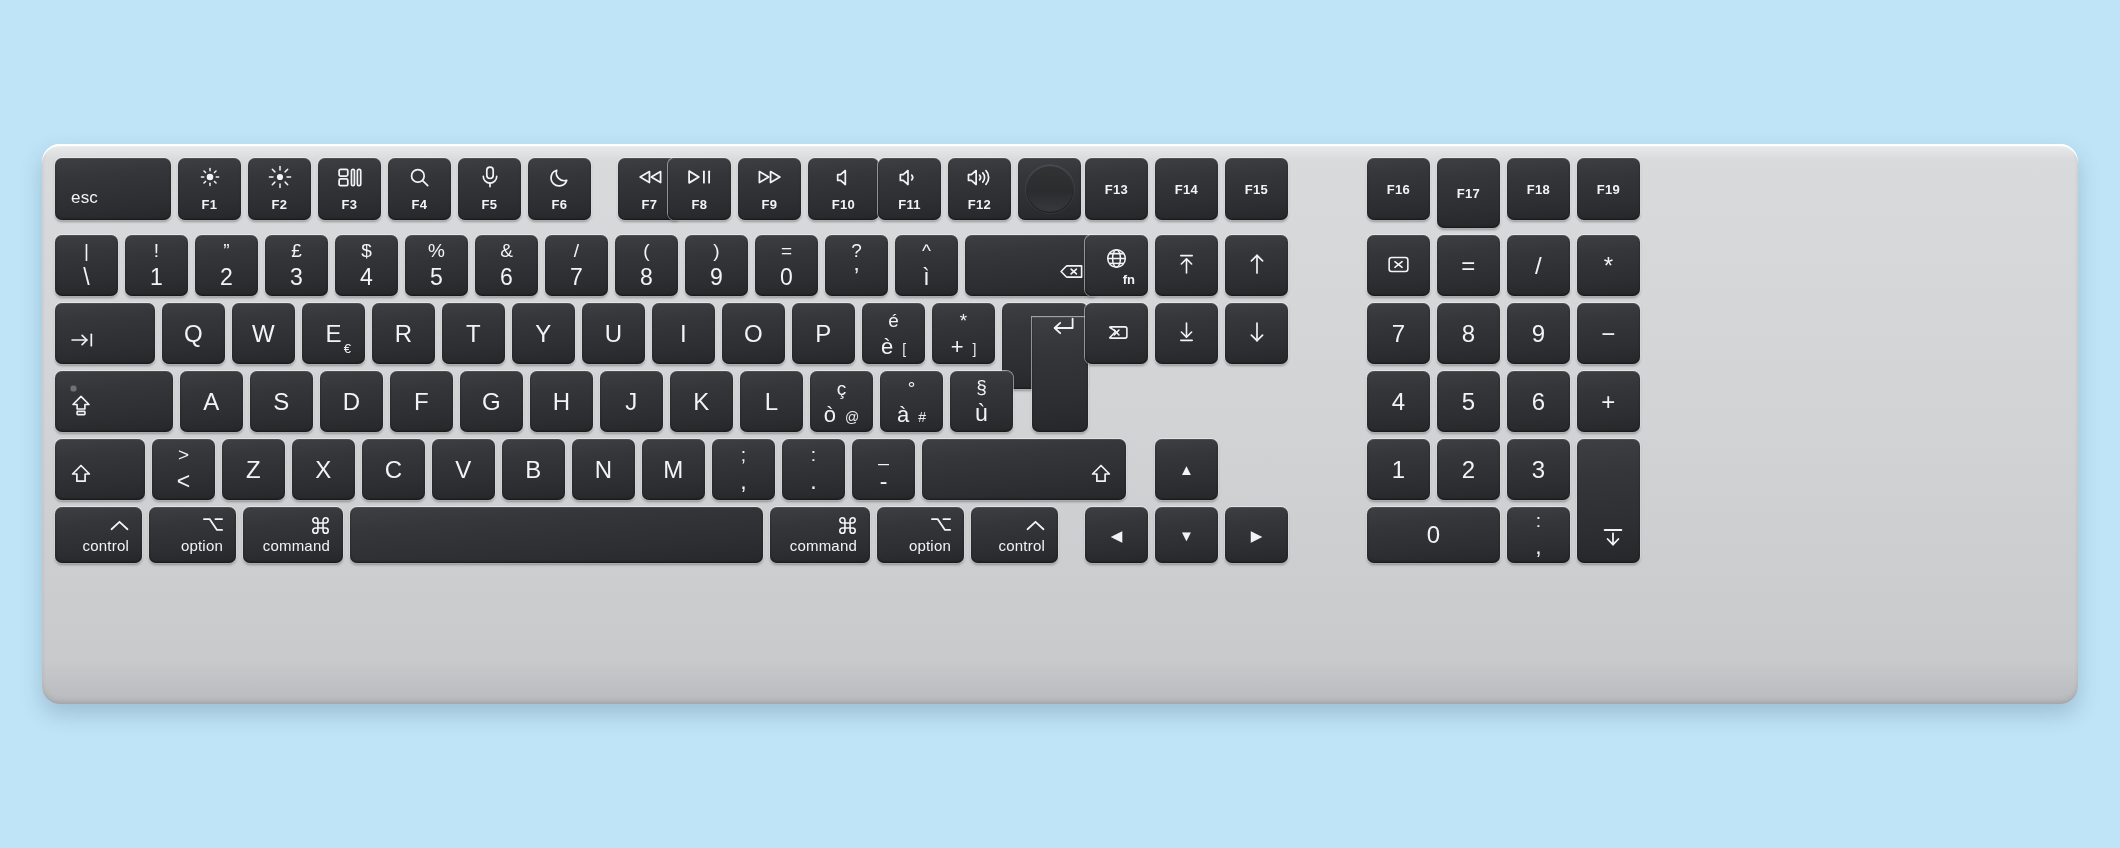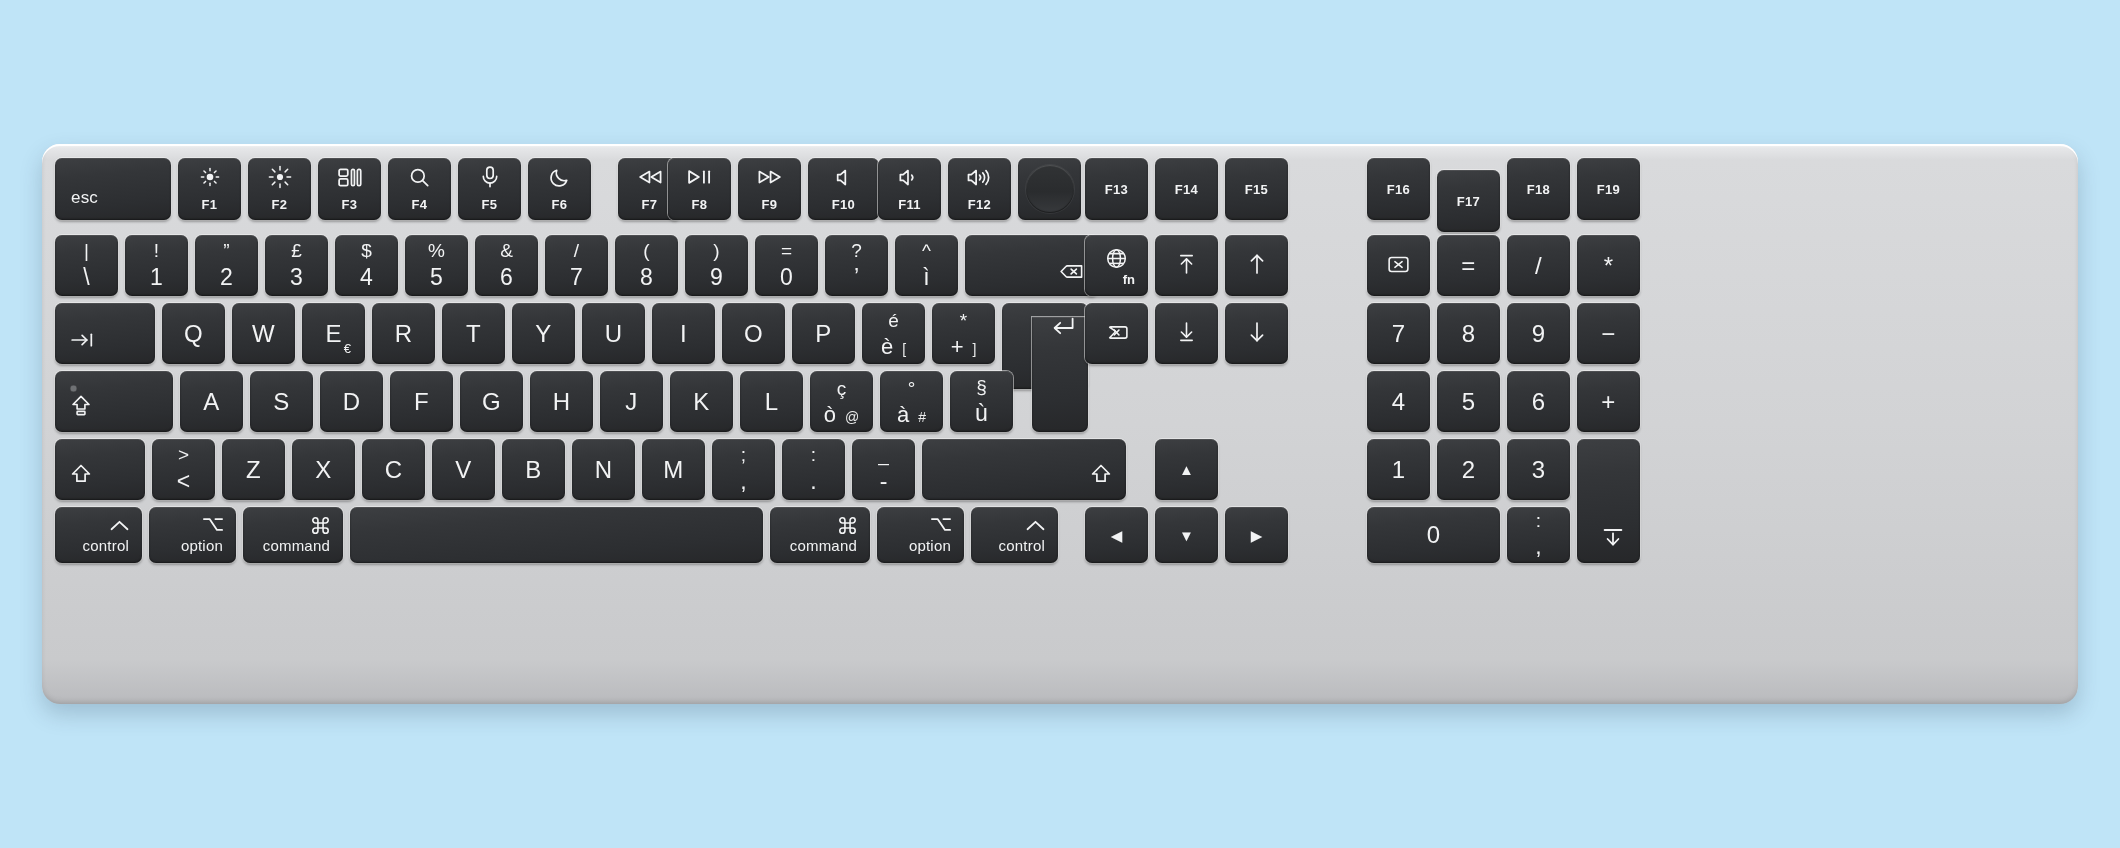--- a/index.html
+++ b/index.html
@@ -369,21 +369,21 @@
       <div class="key lay-fnonly" style="left: 1170px; top: 0px; width: 63px; height: 62px;">
         <div class="glyphbox">
           <span class="g-sub">F15</span>
         </div>
       </div>
       <div class="key lay-fnonly" style="left: 1312px; top: 0px; width: 63px; height: 62px;">
         <div class="glyphbox">
           <span class="g-sub">F16</span>
         </div>
       </div>
-      <div class="key lay-fnonly" style="left: 1382px; top: 12px; width: 63px; height: 62px;">
+      <div class="key lay-fnonly" style="left: 1382px; top: 0px; width: 63px; height: 70px;">
         <div class="glyphbox">
           <span class="g-sub">F17</span>
         </div>
       </div>
       <div class="key lay-fnonly" style="left: 1452px; top: 0px; width: 63px; height: 62px;">
         <div class="glyphbox">
           <span class="g-sub">F18</span>
         </div>
       </div>
       <div class="key lay-fnonly" style="left: 1522px; top: 0px; width: 63px; height: 62px;">

